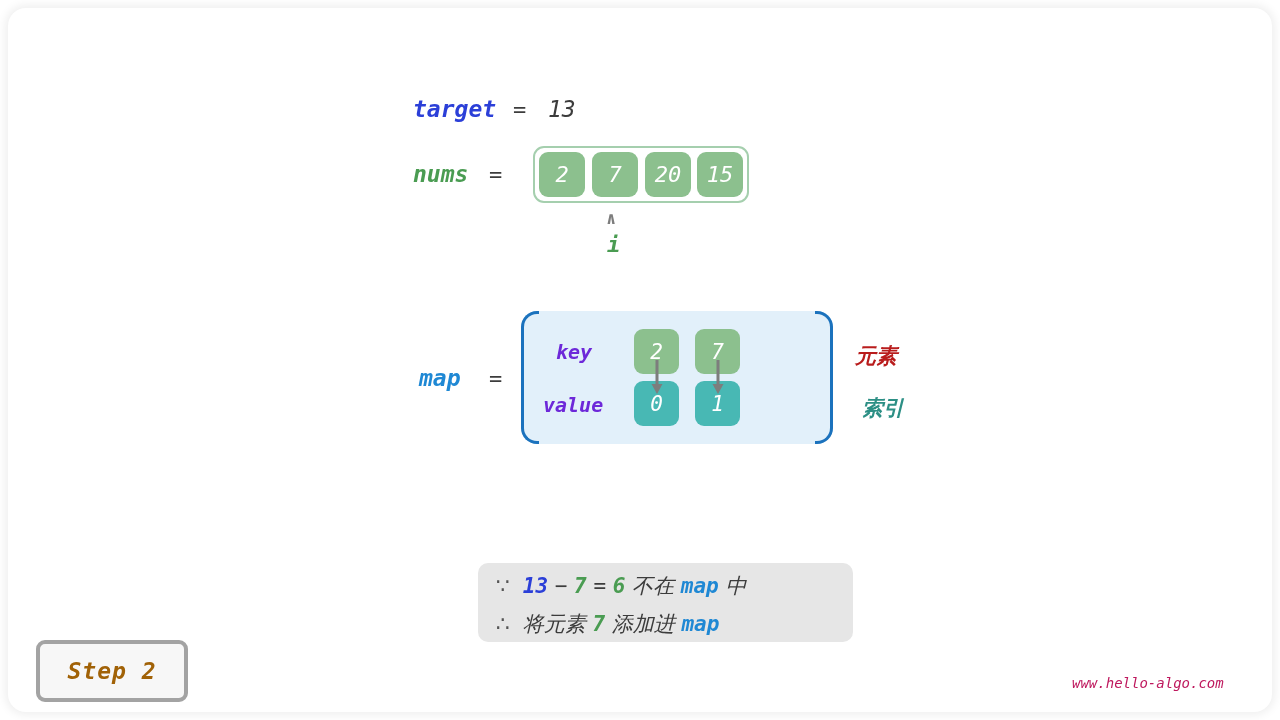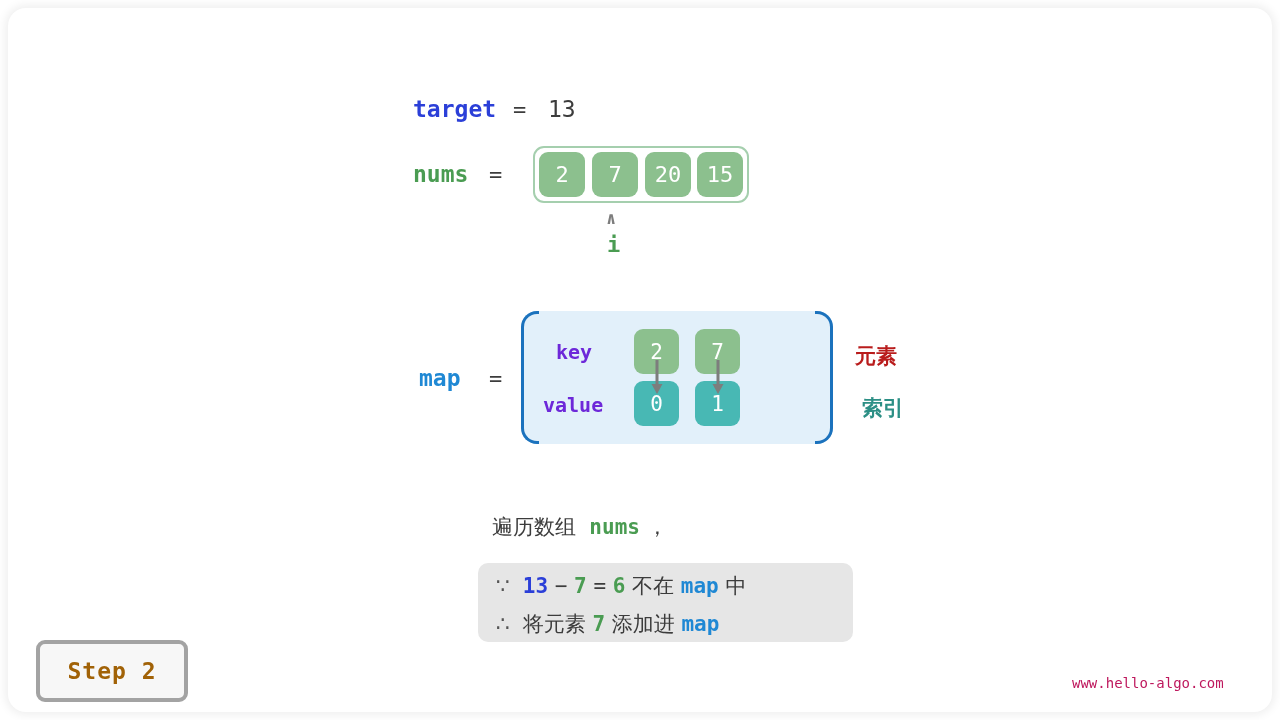--- a/index.html
+++ b/index.html
@@ -7,20 +7,21 @@
     padding: 0;
     background: #ffffff;
   }
   #canvas {
     position: relative;
     width: 1280px;
     height: 720px;
     background: #ffffff;
     overflow: hidden;
     font-family: "DejaVu Sans", "Liberation Sans", sans-serif;
+    font-style: italic;
   }
   
   #card-surface {
     position: absolute;
     left: 8px;
     top: 8px;
     width: 1264px;
     height: 704px;
     background: #ffffff;
     border-radius: 18px;
@@ -286,23 +287,20 @@
   <div class="map-cell key-cell" style="left:695px; top:329px;">7</div>
   <div class="map-cell value-cell" style="left:695px; top:381px;">1</div>
   <svg class="map-arrow" style="left:711px; top:360px;" viewBox="0 0 14 36">
     <line x1="7" y1="0" x2="7" y2="26" stroke="#7d7d7d" stroke-width="3"></line>
     <polygon points="7,34 1.5,24 12.5,24" fill="#7d7d7d"></polygon>
   </svg>
 
   <div class="side-label" id="side-label-element" style="left:855px; top:342px;">元素</div>
   <div class="side-label" id="side-label-index" style="left:855px; top:394px;">索引</div>
 
-  <div id="caption-line">
-    <span>遍历数组</span><span>&nbsp;&nbsp;</span><span class="kw-green">nums</span><span>&nbsp;</span><span>，</span>
-  </div>
 
   <div id="note-box"></div>
 
   <div class="note-line" id="note-line-1">
     <span class="sym">∵</span><span>&nbsp;&nbsp;</span><span class="tok-indigo">13</span><span>&nbsp;</span><span class="tok-dark">−</span><span>&nbsp;</span><span class="tok-green">7</span><span>&nbsp;</span><span class="tok-dark">=</span><span>&nbsp;</span><span class="tok-green">6</span><span>&nbsp;</span><span>不在</span><span>&nbsp;</span><span class="tok-blue">map</span><span>&nbsp;</span><span>中</span>
   </div>
 
   <div class="note-line" id="note-line-2">
     <span class="sym">∴</span><span>&nbsp;&nbsp;</span><span>将元素</span><span>&nbsp;</span><span class="tok-green">7</span><span>&nbsp;</span><span>添加进</span><span>&nbsp;</span><span class="tok-blue">map</span>
   </div>

